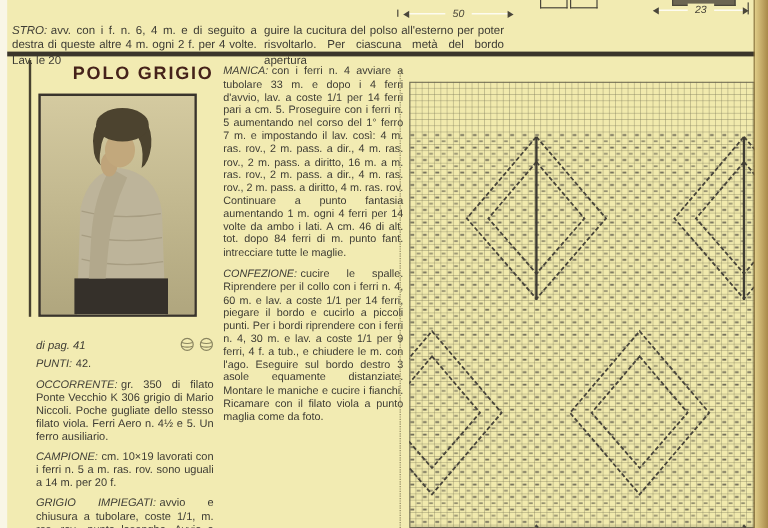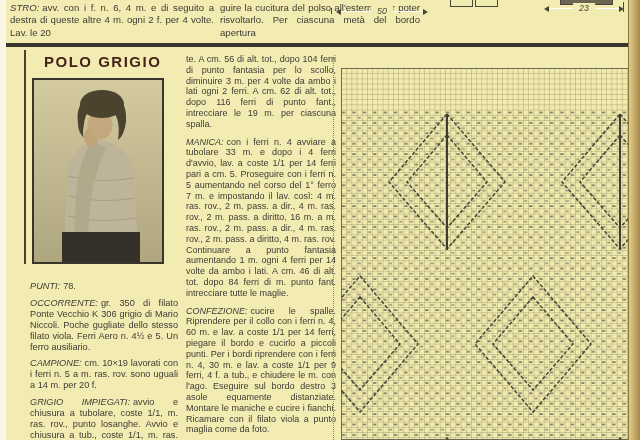--- a/index.html
+++ b/index.html
@@ -8,21 +8,21 @@
     background:#f2ebb2;
     font-family:"Liberation Sans", sans-serif;
     color:#3e3c34;
   }
   .scan-edge-left{position:absolute;left:0;top:0;width:6px;height:440px;background:#f9f6e6;}
   .page-edge-right{position:absolute;right:0;top:0;width:11px;height:440px;
     background:linear-gradient(to right,#e0cd88,#a8894a);border-left:1px solid #8a743c;}
   .divider-thick{position:absolute;left:0;top:43px;width:631px;height:4px;background:#3b362b;}
 
   
-  .top-left-text,.top-mid-text{position:absolute;top:2px;font-size:9.6px;line-height:12.4px;text-align:justify;}
+  .top-left-text,.top-mid-text{position:absolute;top:20px;font-size:9.6px;line-height:12.4px;text-align:justify;}
   .top-left-text{left:10px;width:204px;}
   .top-mid-text{left:220px;width:200px;}
   .lead{font-style:italic;margin-right:3px;}
 
   
   .schem-rect{position:absolute;top:0;height:6px;border:1px solid #4a463a;border-top:none;background:transparent;}
   .schem-rect.r1{left:450px;width:21px;}
   .schem-rect.r2{left:475px;width:21px;}
   .schem-rect.r3{left:560px;width:51px;height:4px;background:#6b6552;}
   .measure{position:absolute;height:1px;background:#ffffff;}
@@ -32,21 +32,21 @@
   .measure .mlabel{position:absolute;left:50%;top:-5px;transform:translateX(-50%);
     background:#f2ebb2;padding:0 6px;font-size:8.8px;font-style:italic;color:#4a463a;line-height:10px;}
   .m50{left:337px;top:11px;width:90px;}
   .m56{left:545px;top:8px;width:78px;}
   .schem-tick{position:absolute;background:#4a463a;}
   .tick-l{left:331px;top:8px;width:1px;height:6px;}
   .tick-r{left:623px;top:2px;width:1px;height:10px;}
 
   
   .rule-vert{position:absolute;left:24px;top:50px;width:2px;height:214px;background:#47412f;}
-  .article-title{position:absolute;left:44px;top:53px;width:150px;text-align:left;
+  .article-title{position:absolute;left:28px;top:53px;width:150px;text-align:right;
     font-size:15px;font-weight:bold;letter-spacing:1.5px;color:#45221a;}
   .photo-frame{position:absolute;left:32px;top:78px;width:128px;height:182px;
     border:2px solid #39342c;background:#cfc49a;}
   .left-text{position:absolute;left:30px;top:281px;width:148px;}
   .left-text .para{font-size:9.2px;line-height:10.9px;}
   .caption-row{display:flex;justify-content:space-between;align-items:center;margin-bottom:5px;}
   .caption-ref{font-style:italic;font-size:9.4px;}
   .ball-icons{display:flex;gap:4px;}
   .para{margin:0 0 6px 0;text-align:justify;color:#3e3c34;}
 
@@ -100,28 +100,40 @@
       <rect x="28" y="152" width="78" height="30" fill="#35302a"></rect>
       <path d="M40 152 L42 118 Q44 84 58 60 L72 68 Q58 98 56 130 L54 152 Z" fill="#b2a88c"></path>
       <ellipse cx="57" cy="57" rx="7" ry="10" fill="#bfa47a"></ellipse>
       <ellipse cx="66" cy="45" rx="12.5" ry="14.5" fill="#c2a87c"></ellipse>
       <path d="M44 44 Q40 16 68 12 Q94 14 92 42 Q90 56 84 60 Q88 34 72 26 Q52 24 50 44 Q48 54 50 58 Q44 52 44 44 Z" fill="#4c432f"></path>
       <ellipse cx="68" cy="24" rx="22" ry="14" fill="#4c432f"></ellipse>
     </svg>
   </div>
 
   <div class="left-text">
-    <p class="para"><i class="lead">PUNTI:</i><span>78.</span></p>
+    <div class="caption-row">
+      <span class="caption-ref">di pag. 41</span>
+      <span class="ball-icons">
+        <svg width="12" height="12" viewBox="0 0 12 12">
+          <circle cx="6" cy="6" r="5" fill="none" stroke="#8a8560" stroke-width="1"></circle>
+          <path d="M1.5 4.5 Q6 6 10.5 4.5 M1.5 7.5 Q6 9 10.5 7.5" stroke="#8a8560" stroke-width="0.9" fill="none"></path>
+        </svg>
+        <svg width="12" height="12" viewBox="0 0 12 12">
+          <circle cx="6" cy="6" r="5" fill="none" stroke="#8a8560" stroke-width="1"></circle>
+          <path d="M1.5 4.5 Q6 6 10.5 4.5 M1.5 7.5 Q6 9 10.5 7.5" stroke="#8a8560" stroke-width="0.9" fill="none"></path>
+        </svg>
+      </span>
+    </div>
+    <p class="para"><i class="lead">PUNTI:</i><span>42.</span></p>
     <p class="para"><i class="lead">OCCORRENTE:</i><span>gr. 350 di filato Ponte Vecchio K 306 grigio di Mario Niccoli. Poche gugliate dello stesso filato viola. Ferri Aero n. 4½ e 5. Un ferro ausiliario.</span></p>
     <p class="para"><i class="lead">CAMPIONE:</i><span>cm. 10×19 lavorati con i ferri n. 5 a m. ras. rov. sono uguali a 14 m. per 20 f.</span></p>
     <p class="para"><i class="lead">GRIGIO IMPIEGATI:</i><span>avvio e chiusura a tubolare, coste 1/1, m. ras. rov., punto losanghe. Avvio e chiusura a tub., coste 1/1, m. ras. rov.;</span></p>
   </div>
 
   <div class="mid-col">
-    <p class="para"><span>te. A cm. 56 di alt. tot., dopo 104 ferri di punto fantasia per lo scollo, diminuire 3 m. per 4 volte da ambo i lati ogni 2 ferri. A cm. 62 di alt. tot., dopo 116 ferri di punto fant., intrecciare le 19 m. per ciascuna spalla.</span></p>
     <p class="para"><i class="lead">MANICA:</i><span>con i ferri n. 4 avviare a tubolare 33 m. e dopo i 4 ferri d'avvio, lav. a coste 1/1 per 14 ferri pari a cm. 5. Proseguire con i ferri n. 5 aumentando nel corso del 1° ferro 7 m. e impostando il lav. così: 4 m. ras. rov., 2 m. pass. a dir., 4 m. ras. rov., 2 m. pass. a diritto, 16 m. a m. ras. rov., 2 m. pass. a dir., 4 m. ras. rov., 2 m. pass. a diritto, 4 m. ras. rov. Continuare a punto fantasia aumentando 1 m. ogni 4 ferri per 14 volte da ambo i lati. A cm. 46 di alt. tot. dopo 84 ferri di m. punto fant. intrecciare tutte le maglie.</span></p>
     <p class="para"><i class="lead">CONFEZIONE:</i><span>cucire le spalle. Riprendere per il collo con i ferri n. 4, 60 m. e lav. a coste 1/1 per 14 ferri, piegare il bordo e cucirlo a piccoli punti. Per i bordi riprendere con i ferri n. 4, 30 m. e lav. a coste 1/1 per 9 ferri, 4 f. a tub., e chiudere le m. con l'ago. Eseguire sul bordo destro 3 asole equamente distanziate. Montare le maniche e cucire i fianchi. Ricamare con il filato viola a punto maglia come da foto.</span></p>
   </div>
 
   <div class="col-sep"></div>
 
   <div class="chart">
     <svg width="288" height="372" viewBox="0 0 288 372">
       <defs>
         <pattern id="grid" width="5.2" height="5.2" patternUnits="userSpaceOnUse">

